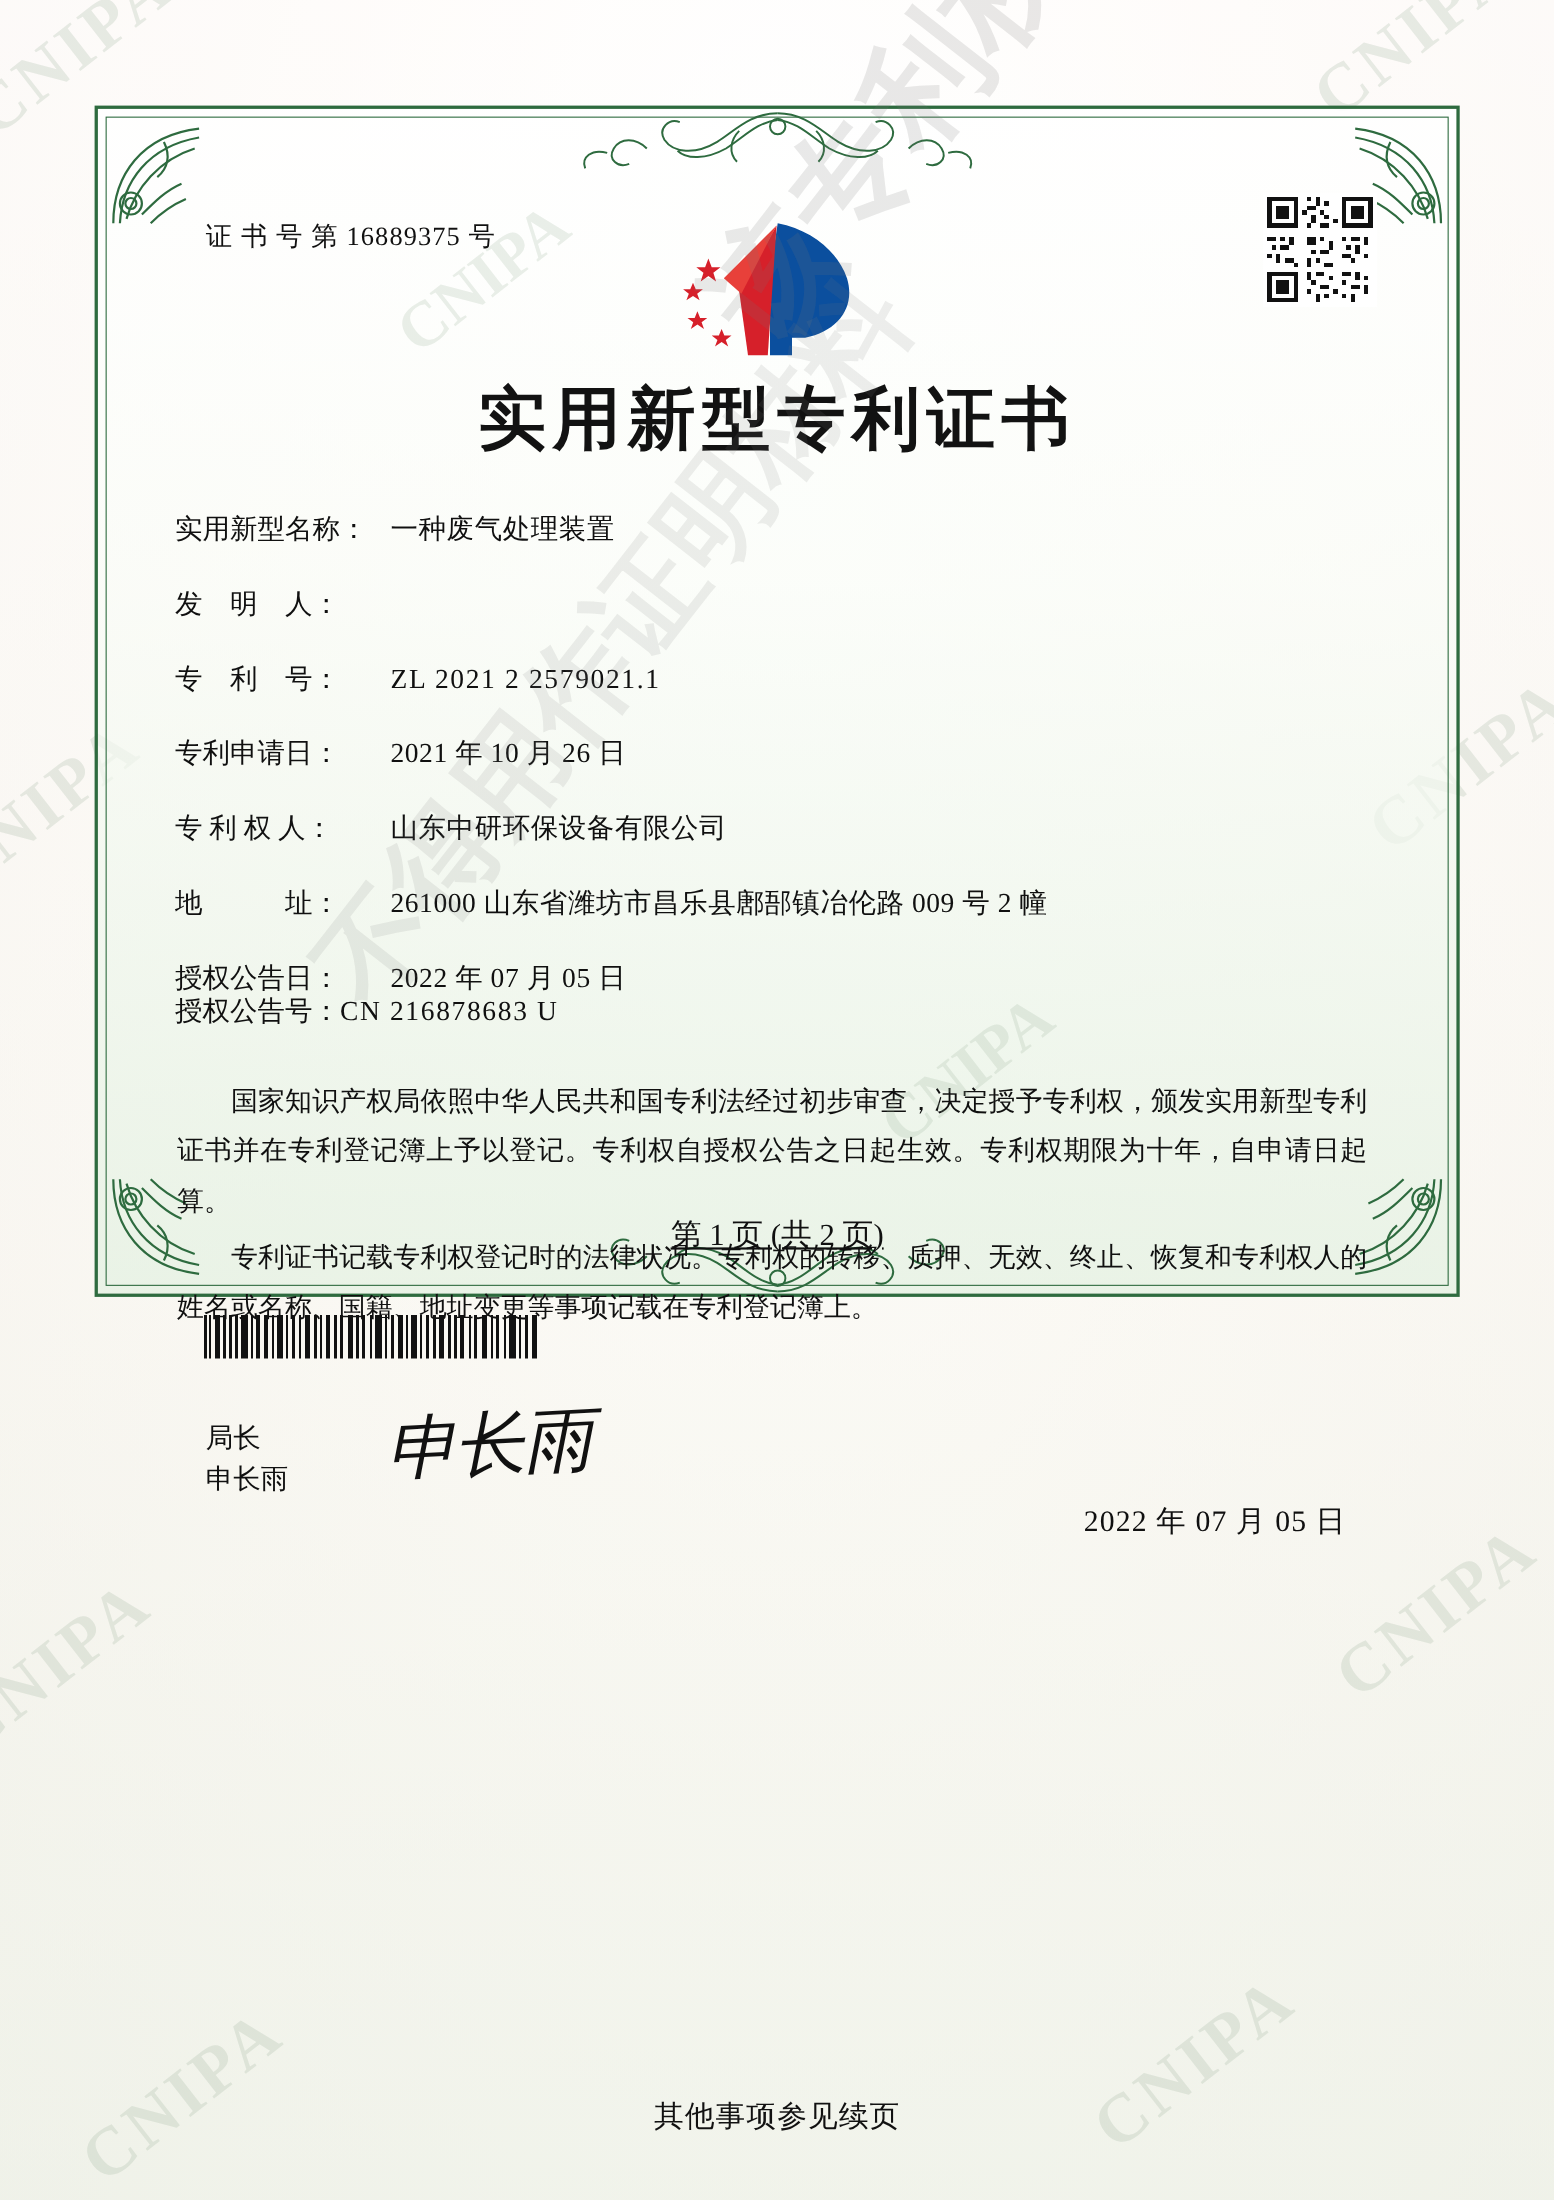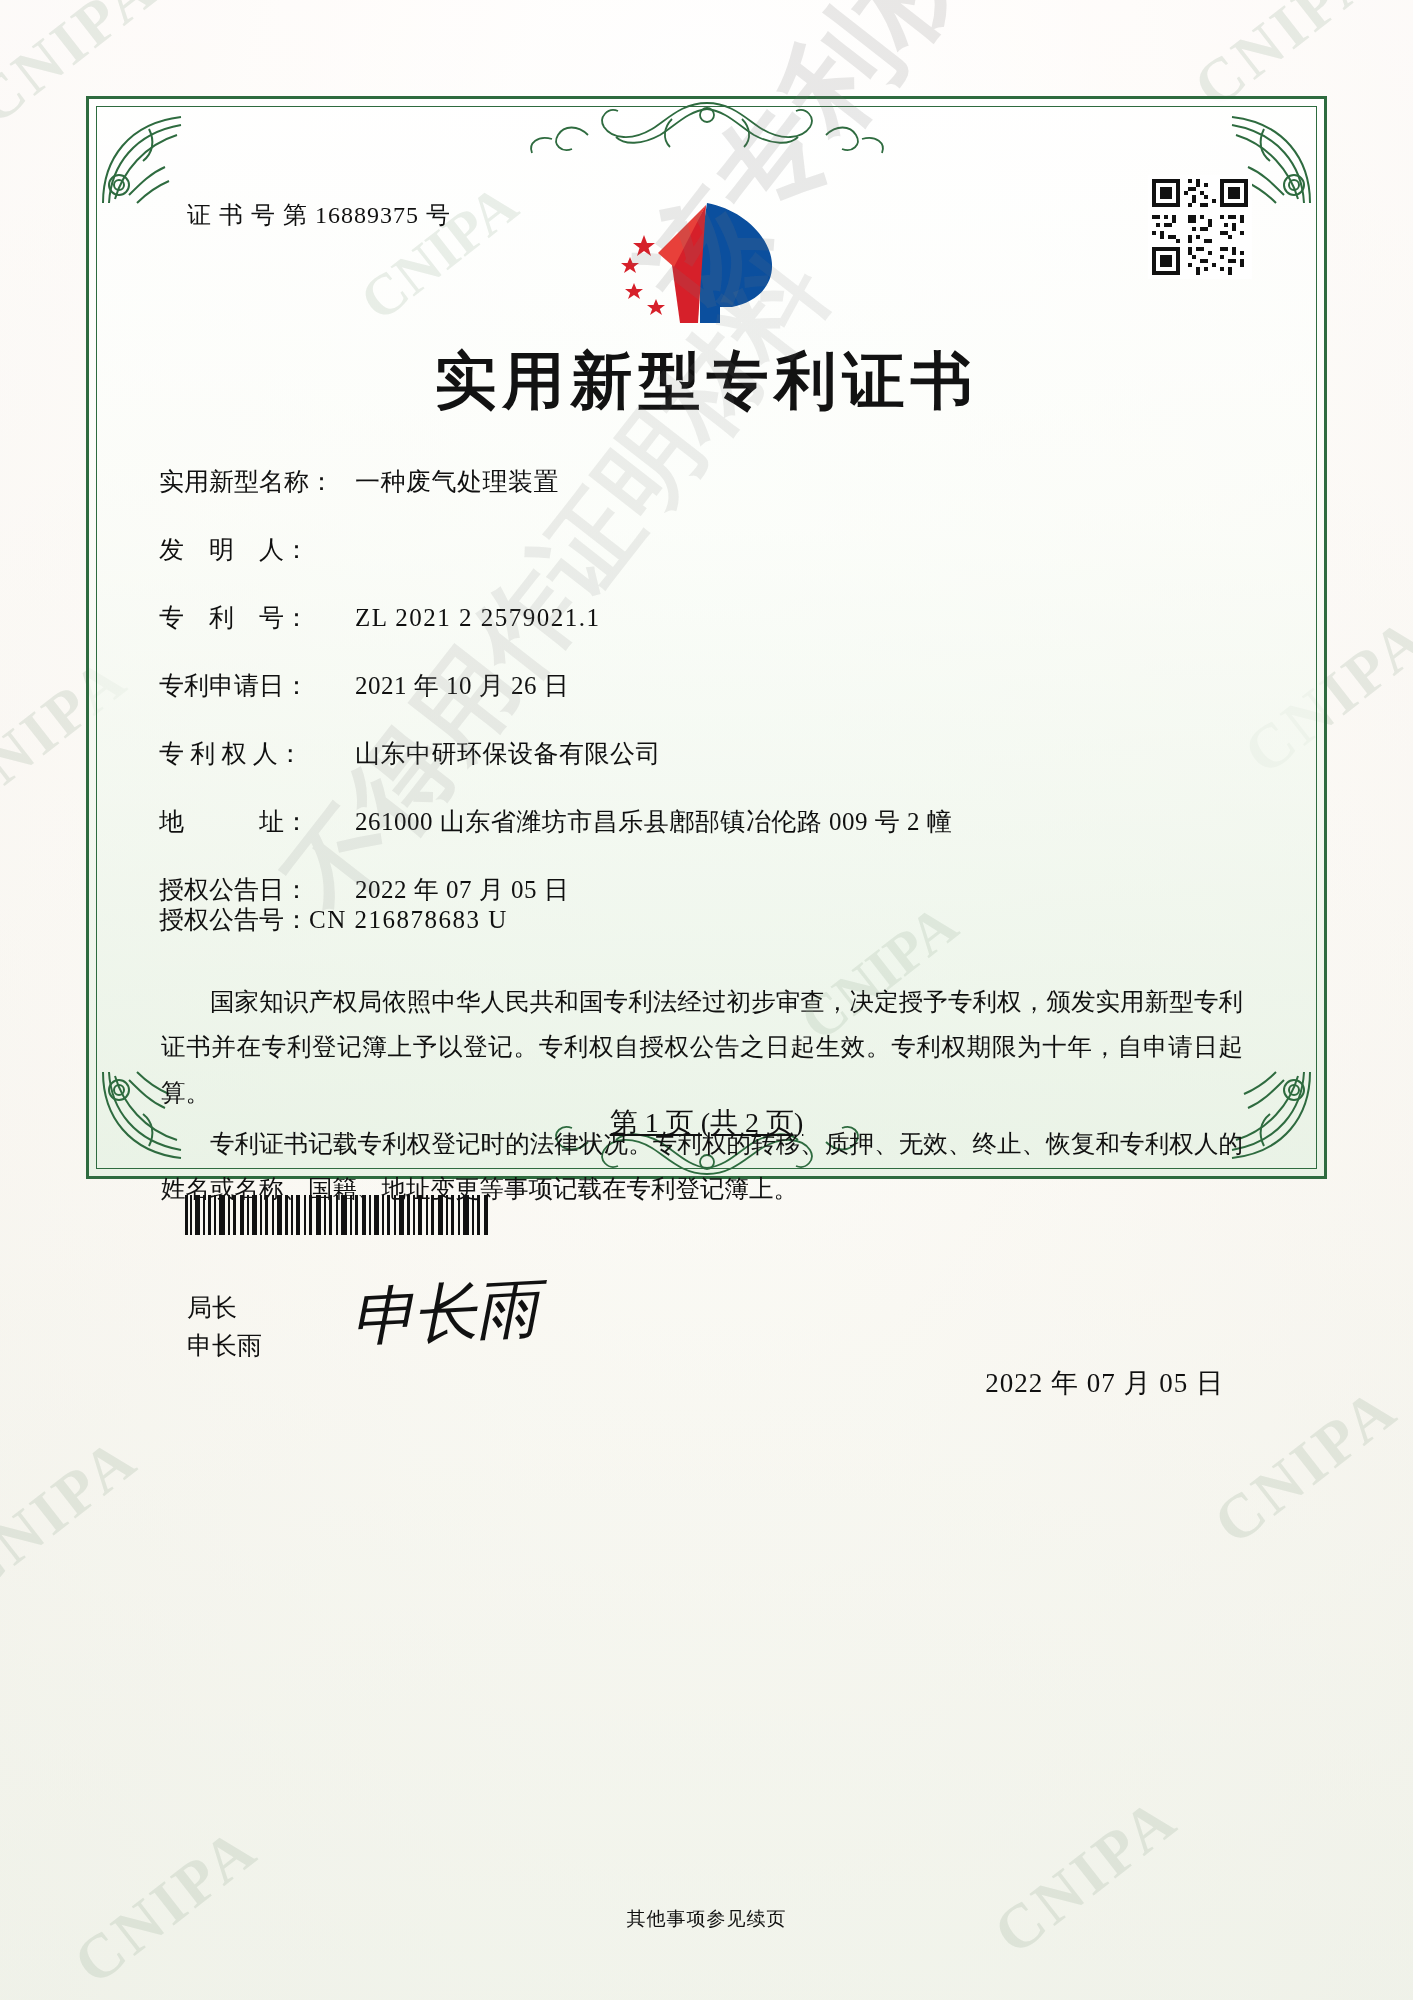--- a/index.html
+++ b/index.html
@@ -285,21 +285,21 @@
   }
   .wi1 { left: 260px; top: 120px; }
   .wi2 { left: 700px; top: 840px; }
 
   .footnote {
     position: absolute;
     left: 0;
     top: 1906px;
     width: 100%;
     text-align: center;
-    font-size: 19px;
+    font-size: 27px;
     color: #111;
     letter-spacing: 1px;
   }
 </style>
 </head>
 <body>
 
 <div class="page">
   <div class="paper-bg"></div>
 

